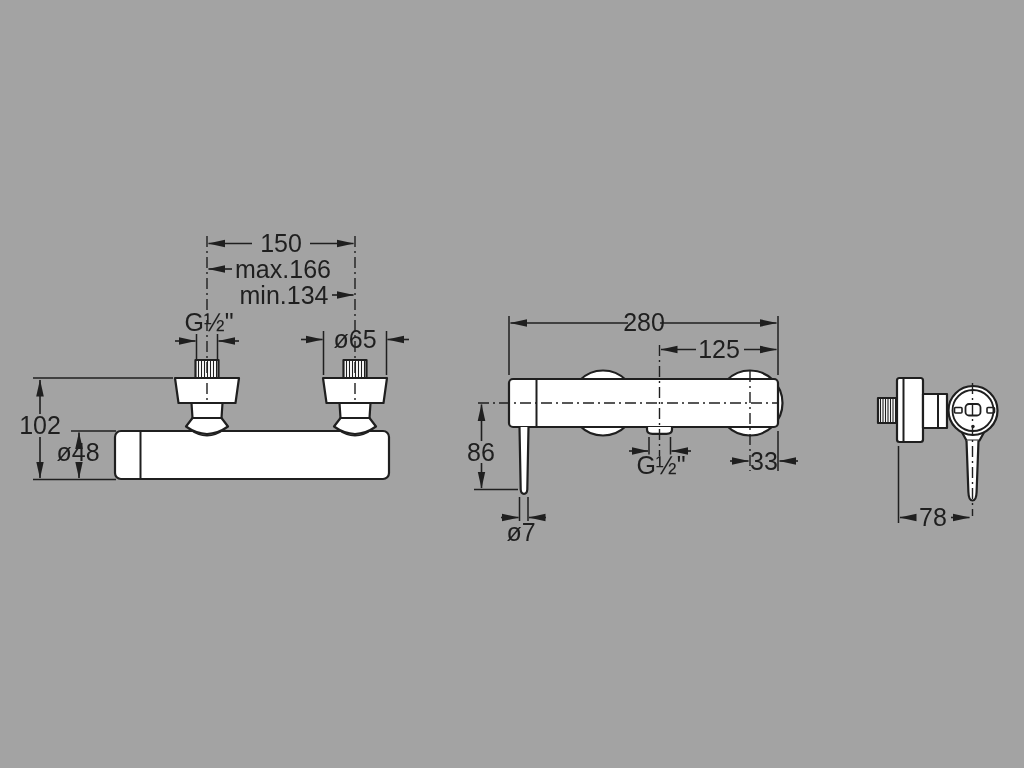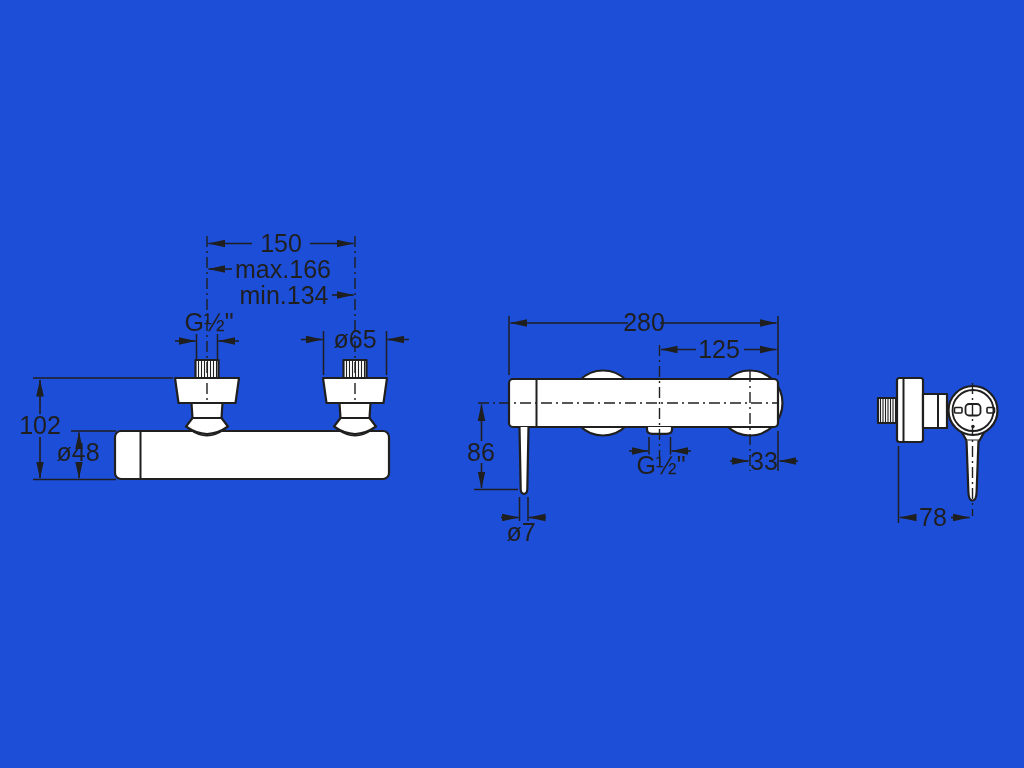--- a/index.html
+++ b/index.html
@@ -1,17 +1,17 @@
 <!DOCTYPE html>
 <html><head>
 <meta charset="utf-8">
 <style>
   html,body { margin:0; padding:0; background:#ffffff; }
   .canvas {
-    width:1024px; height:768px; background:#1d4ed8;
+    width:1024px; height:768px; background:#a3a3a3;
     position:relative; overflow:hidden;
   }
   svg text {
     font-family:"Liberation Sans", sans-serif;
     font-size:25px;
     fill:#1f1f1f;
   }
   svg text.mid { text-anchor:middle; }
   .outline { fill:#ffffff; stroke:#1f1f1f; stroke-width:2.2; stroke-linejoin:round; }
   .edge    { fill:none;    stroke:#1f1f1f; stroke-width:2;   stroke-linejoin:round; }

